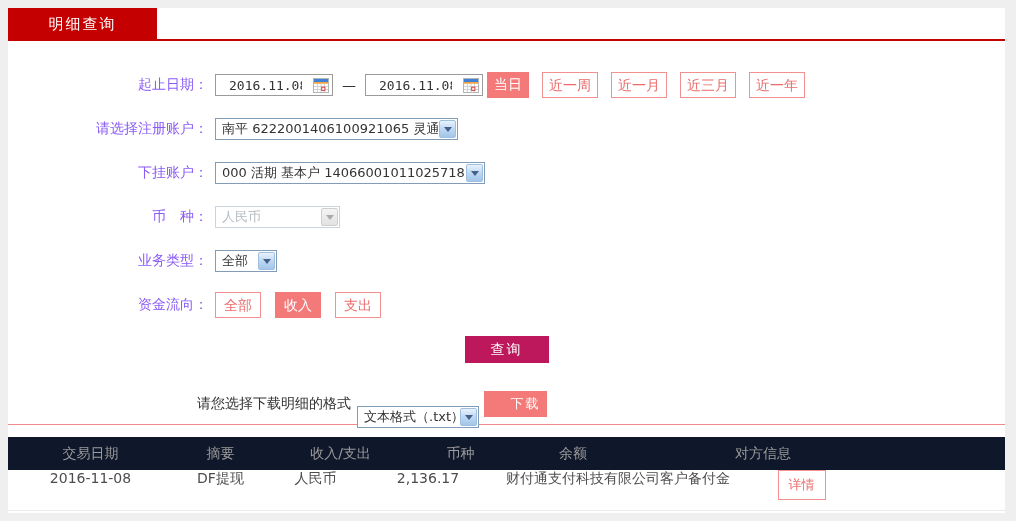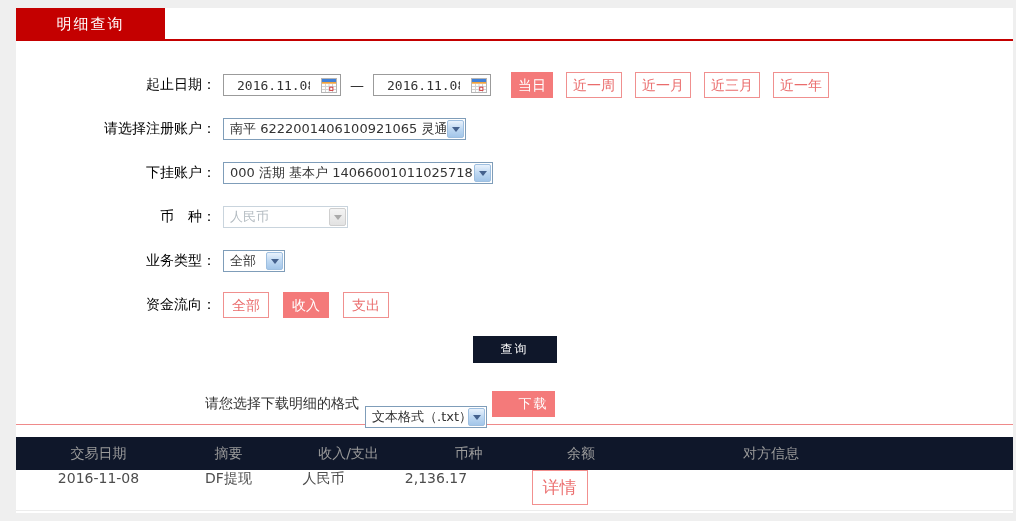--- a/index.html
+++ b/index.html
@@ -5,56 +5,56 @@
   * { box-sizing: border-box; margin: 0; padding: 0; }
   html, body { width: 1016px; height: 521px; overflow: hidden; }
   body {
     background: #efefef;
     font-family: "DejaVu Sans", "Liberation Sans", sans-serif;
     font-size: 14px;
     color: #333;
     position: relative;
   }
   .panel {
-    position: absolute; left: 16px; top: 8px;
+    position: absolute; left: 8px; top: 8px;
     width: 997px; height: 505px;
     background: #fff;
   }
   
   .tabbar { height: 33px; border-bottom: 2px solid #c40000; }
   .tab {
     display: inline-block; width: 149px; height: 33px;
     background: #c40000; color: #fff;
     font-size: 15px; line-height: 33px; text-align: center;
     cursor: pointer; letter-spacing: 2px;
   }
   
   .form { padding-top: 31px; }
   .frow { display: flex; align-items: center; height: 26px; margin-bottom: 18px; }
-  .flabel { width: 207px; padding-right: 7px; text-align: right; flex-shrink: 0; color: #000000; }
+  .flabel { width: 207px; padding-right: 7px; text-align: right; flex-shrink: 0; color: #8b5cf6; }
   
   .datefield {
     width: 118px; height: 22px; border: 1px solid #9b9b9b; background: #fff;
     display: flex; align-items: center; justify-content: space-between;
     padding: 0 3px 0 0;
   }
   .datefield input {
     border: none; outline: none; width: 86px; padding-left: 13px;
     font-family: "DejaVu Sans Mono", monospace; font-size: 13px; color: #333;
     background: transparent;
   }
   .cal { width: 16px; height: 15px; display: inline-block; cursor: pointer; }
   .dash { margin: 0 9px; color: #333; }
   
   .qbtn {
     height: 26px; padding: 0 6px; margin-left: 13px;
     background: #fff; border: 1px solid #f0908f; color: #ea6c6c;
     font-size: 14px; font-family: inherit; cursor: pointer; line-height: 24px;
   }
-  .qbtn.first { margin-left: 20px; }
+  .qbtn.first { margin-left: 4px; font-family: Liberation Serif, serif; }
   .qbtn.filled { background: #f47a7a; border-color: #f47a7a; color: #fff; }
   
   .sel {
     height: 22px; border: 1px solid #7f9db9; background: #fff;
     display: flex; align-items: center; cursor: pointer;
   }
   .sel-txt { flex: 1; padding: 0 6px; font-size: 13px; white-space: nowrap; overflow: hidden; }
   .sel-arrow {
     width: 17px; height: 18px; margin: 1px; border-radius: 2px; flex-shrink: 0;
     background: linear-gradient(#e9f2fc, #bed8f2 50%, #a3c6e9);
@@ -69,22 +69,22 @@
   
   .fbtn {
     height: 26px; min-width: 46px; padding: 0 6px; margin-right: 14px;
     background: #fff; border: 1px solid #f0908f; color: #ea6c6c;
     font-size: 14px; font-family: inherit; cursor: pointer; line-height: 24px;
   }
   .fbtn.filled { background: #f47a7a; border-color: #f47a7a; color: #fff; }
   
   .qrow { display: flex; justify-content: center; margin-top: 17px; height: 27px; }
   .query-btn {
-    width: 84px; height: 27px; background: #0f172a; border: none; color: #fff;
-    font-size: 12px; font-family: inherit; cursor: pointer; letter-spacing: 2px;
+    width: 84px; height: 27px; background: #be185d; border: none; color: #fff;
+    font-size: 14px; font-family: inherit; cursor: pointer; letter-spacing: 2px;
   }
   
   .dlrow { display: flex; align-items: center; margin-top: 28px; height: 26px; padding-left: 189px; }
   .dl-select { width: 122px; margin-left: 6px; margin-top: 26px; }
   .dl-hint { margin-left: 64px; color: #333; }
   .dl-btn {
     width: 63px; height: 26px; margin-left: 5px;
     background: #f47a7a; border: none; color: #fff;
     font-size: 13px; font-family: inherit; cursor: pointer; letter-spacing: 2px; padding-left: 20px;
   }
@@ -95,21 +95,21 @@
   .c1 { width: 165px; text-align: center; }
   .c2 { width: 95px;  text-align: center; }
   .c3 { width: 145px; text-align: center; }
   .c4 { width: 95px;  text-align: center; }
   .c5 { width: 130px; text-align: center; }
   .c6 { width: 250px; text-align: center; }
   .c7 { width: 117px; text-align: center; }
   .amount-in { color: #cc0000; }
   .detail-btn {
     padding: 5px 10px; background: #fff; border: 1px solid #f2908f; color: #ec7070;
-    font-size: 17px; font-family: inherit; cursor: pointer;
+    font-size: 13px; font-family: inherit; cursor: pointer;
   }
 </style>
 </head>
 <body>
 
 <div class="panel">
 
   <div class="tabbar">
     <div class="tab">明细查询</div>
   </div>
@@ -236,19 +236,20 @@
       <div class="c4">币种</div>
       <div class="c5">余额</div>
       <div class="c6">对方信息</div>
       <div class="c7"></div>
     </div>
     <div class="trow">
       <div class="c1">2016-11-08</div>
       <div class="c2">DF提现</div>
       <div class="c4">人民币</div>
       <div class="c5">2,136.17</div>
+      <div class="c6">财付通支付科技有限公司客户备付金</div>
       <div class="c7">
         <button class="detail-btn">详情</button>
       </div>
     </div>
   </div>
 
 </div>
 
 </body></html>

